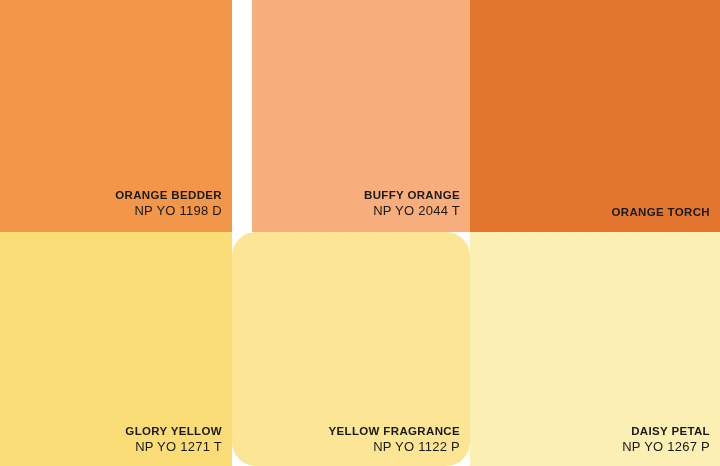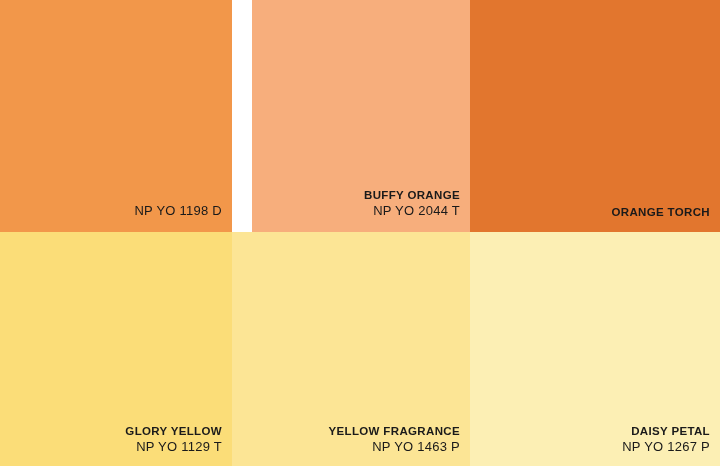--- a/index.html
+++ b/index.html
@@ -62,48 +62,49 @@
     margin-top: 1px;
   }
 </style>
 </head>
 <body>
 
 <div id="palette-grid">
 
   <div class="swatch row-top" style="background-color: rgb(242, 151, 74);">
     <div class="swatch-caption" style="color: rgb(26, 26, 26);">
+      <span class="swatch-name">ORANGE BEDDER</span>
       <span class="swatch-code">NP YO 1198 D</span>
     </div>
   </div>
 
   <div class="swatch row-top" style="background-color: rgb(247, 174, 124); margin-left: 20px;">
     <div class="swatch-caption" style="color: rgb(26, 26, 26);">
       <span class="swatch-name">BUFFY ORANGE</span>
       <span class="swatch-code">NP YO 2044 T</span>
     </div>
   </div>
 
   <div class="swatch row-top" style="background-color: rgb(226, 118, 46);">
     <div class="swatch-caption" style="color: rgb(26, 26, 26);">
       <span class="swatch-name">ORANGE TORCH</span>
     </div>
   </div>
 
   <div class="swatch row-bottom" style="background-color: rgb(251, 221, 120);">
     <div class="swatch-caption" style="color: rgb(26, 26, 26);">
       <span class="swatch-name">GLORY YELLOW</span>
-      <span class="swatch-code">NP YO 1129 T</span>
+      <span class="swatch-code">NP YO 1271 T</span>
     </div>
   </div>
 
-  <div class="swatch row-bottom" style="background-color: rgb(252, 229, 149);">
+  <div class="swatch row-bottom" style="background-color: rgb(252, 229, 149); border-radius: 24px;">
     <div class="swatch-caption" style="color: rgb(26, 26, 26);">
       <span class="swatch-name">YELLOW FRAGRANCE</span>
-      <span class="swatch-code">NP YO 1463 P</span>
+      <span class="swatch-code">NP YO 1122 P</span>
     </div>
   </div>
 
   <div class="swatch row-bottom" style="background-color: rgb(252, 239, 180); padding-left: 11px;">
     <div class="swatch-caption" style="color: rgb(26, 26, 26);">
       <span class="swatch-name">DAISY PETAL</span>
       <span class="swatch-code">NP YO 1267 P</span>
     </div>
   </div>
 

